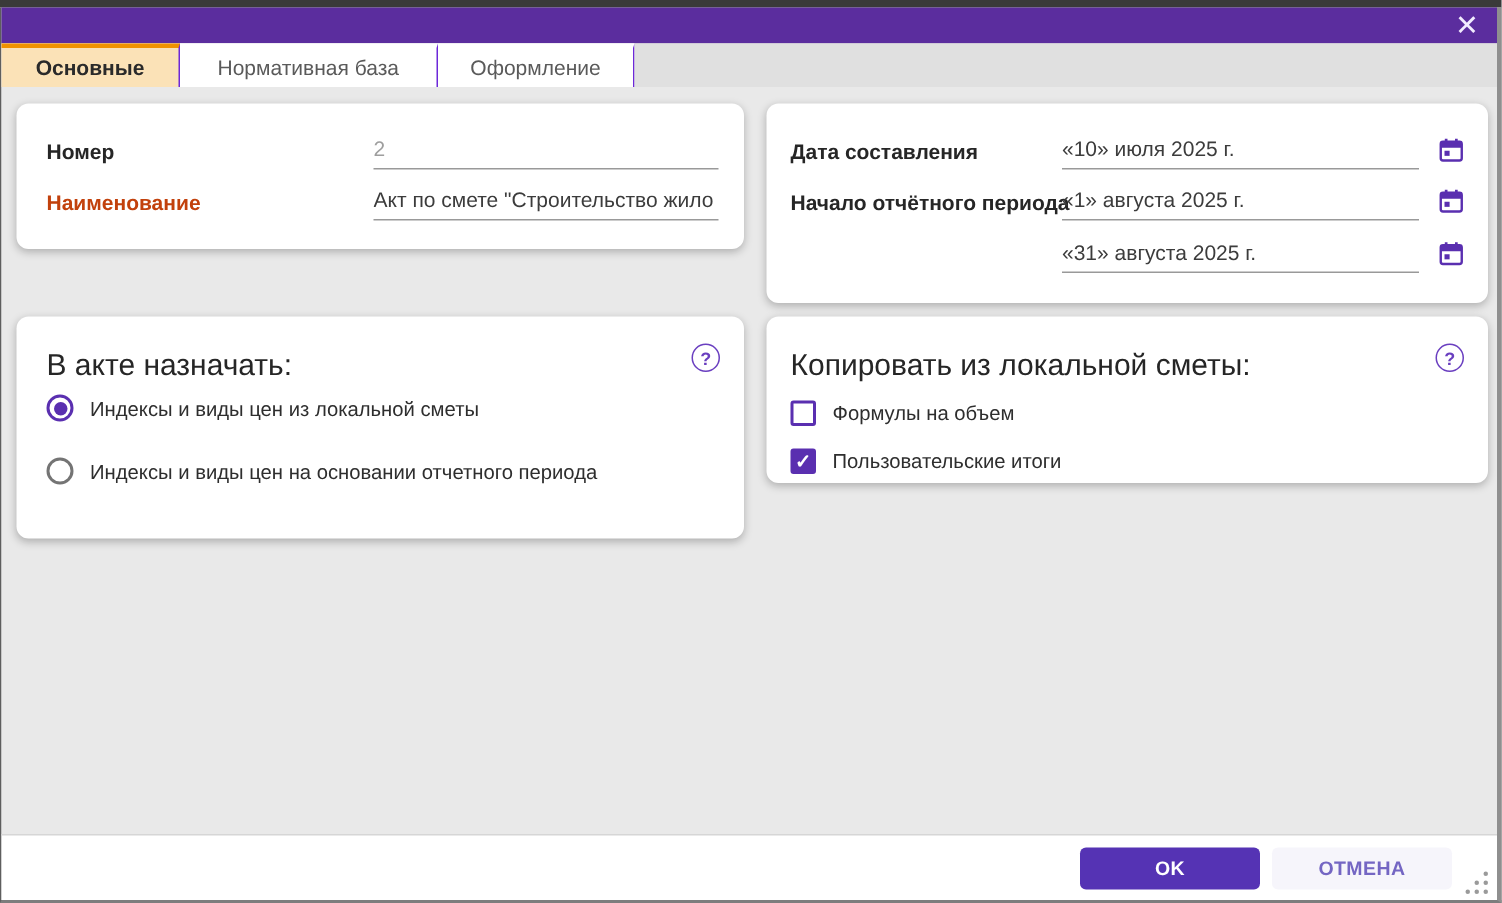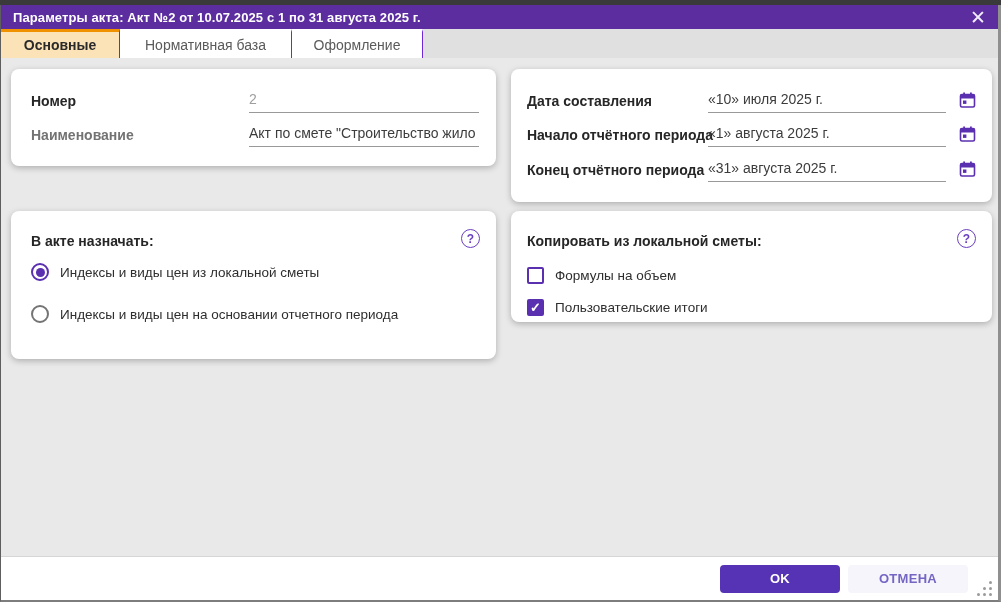--- a/index.html
+++ b/index.html
@@ -70,21 +70,21 @@
   .tr-f3 { left:197px; top:91px; width:238px; }
   .cal {
     position:absolute; width:17px; height:17px; cursor:pointer;
   }
   .cal1 { right:16px; top:23px; }
   .cal2 { right:16px; top:57px; }
   .cal3 { right:16px; top:92px; }
 
   .panel-head {
     position:absolute; left:20px; top:22px;
-    font-size:14px; font-weight:bold; color:#262626;
+    font-size:20px; font-weight:normal; color:#262626;
   }
   .panel-tr .panel-head, .panel-br .panel-head, .panel-br .optrow { left:16px; }
   .help {
     position:absolute; right:16px; top:18px; width:19px; height:19px;
     border:1.5px solid #6a3fc0; border-radius:50%; color:#6a3fc0;
     font-size:12px; font-weight:bold; display:flex; align-items:center; justify-content:center;
     cursor:pointer;
   }
 
   .optrow { position:absolute; left:20px; display:flex; align-items:center; gap:11px; cursor:pointer; }
@@ -125,21 +125,20 @@
   .grip i:nth-child(4){ right:1px; top:13px; }
   .grip i:nth-child(5){ right:7px; top:13px; }
   .grip i:nth-child(6){ right:13px; top:13px; }
 </style>
 </head>
 <body>
 
 <div class="window">
 
   <div class="titlebar">
-    <span class="title">Параметры акта: Акт №2 от 10.07.2025 с 1 по 31 августа 2025 г.</span>
     <span class="close">✕</span>
   </div>
 
   <div class="tabstrip">
     <div class="tab t0 active">
       <span>Основные</span>
     </div>
     <div class="tab t1">
       <span>Нормативная база</span>
     </div>
@@ -147,21 +146,21 @@
       <span>Оформление</span>
     </div>
     <div class="tabfill"></div>
   </div>
 
   <div class="dlgbody">
 
     <div class="panel panel-tl">
       <div class="lbl tl-lbl1" style="font-size:14px;font-weight:bold;color:#262626;">Номер</div>
       <div class="field gray tl-f1">2</div>
-      <div class="lbl tl-lbl2" style="font-size:14px;font-weight:bold;color:#737373;">Наименование</div>
+      <div class="lbl tl-lbl2" style="font-size:14px;font-weight:bold;color:#c2410c;">Наименование</div>
       <div class="field tl-f2">Акт по смете "Строительство жило</div>
     </div>
 
     <div class="panel panel-tr">
       <div class="tr-lbl1" style="font-size:14px;font-weight:bold;color:#262626;">Дата составления</div>
       <div class="field tr-f1">«10» июля 2025 г.</div>
       <span class="cal cal1">
         <svg width="17" height="17" viewBox="0 0 17 17">
           <rect x="1.5" y="2.5" width="14" height="12.5" rx="1.5" fill="none" stroke="#5a2fb0" stroke-width="1.6"></rect>
           <rect x="1.5" y="2.5" width="14" height="4" fill="#5a2fb0"></rect>
@@ -176,21 +175,20 @@
       <span class="cal cal2">
         <svg width="17" height="17" viewBox="0 0 17 17">
           <rect x="1.5" y="2.5" width="14" height="12.5" rx="1.5" fill="none" stroke="#5a2fb0" stroke-width="1.6"></rect>
           <rect x="1.5" y="2.5" width="14" height="4" fill="#5a2fb0"></rect>
           <rect x="4" y="8.5" width="3.4" height="3.4" fill="#5a2fb0"></rect>
           <rect x="4.2" y="0.5" width="1.8" height="3" fill="#5a2fb0"></rect>
           <rect x="11" y="0.5" width="1.8" height="3" fill="#5a2fb0"></rect>
         </svg>
       </span>
 
-      <div class="tr-lbl3" style="font-size:14px;font-weight:bold;color:#262626;">Конец отчётного периода</div>
       <div class="field tr-f3">«31» августа 2025 г.</div>
       <span class="cal cal3">
         <svg width="17" height="17" viewBox="0 0 17 17">
           <rect x="1.5" y="2.5" width="14" height="12.5" rx="1.5" fill="none" stroke="#5a2fb0" stroke-width="1.6"></rect>
           <rect x="1.5" y="2.5" width="14" height="4" fill="#5a2fb0"></rect>
           <rect x="4" y="8.5" width="3.4" height="3.4" fill="#5a2fb0"></rect>
           <rect x="4.2" y="0.5" width="1.8" height="3" fill="#5a2fb0"></rect>
           <rect x="11" y="0.5" width="1.8" height="3" fill="#5a2fb0"></rect>
         </svg>
       </span>

